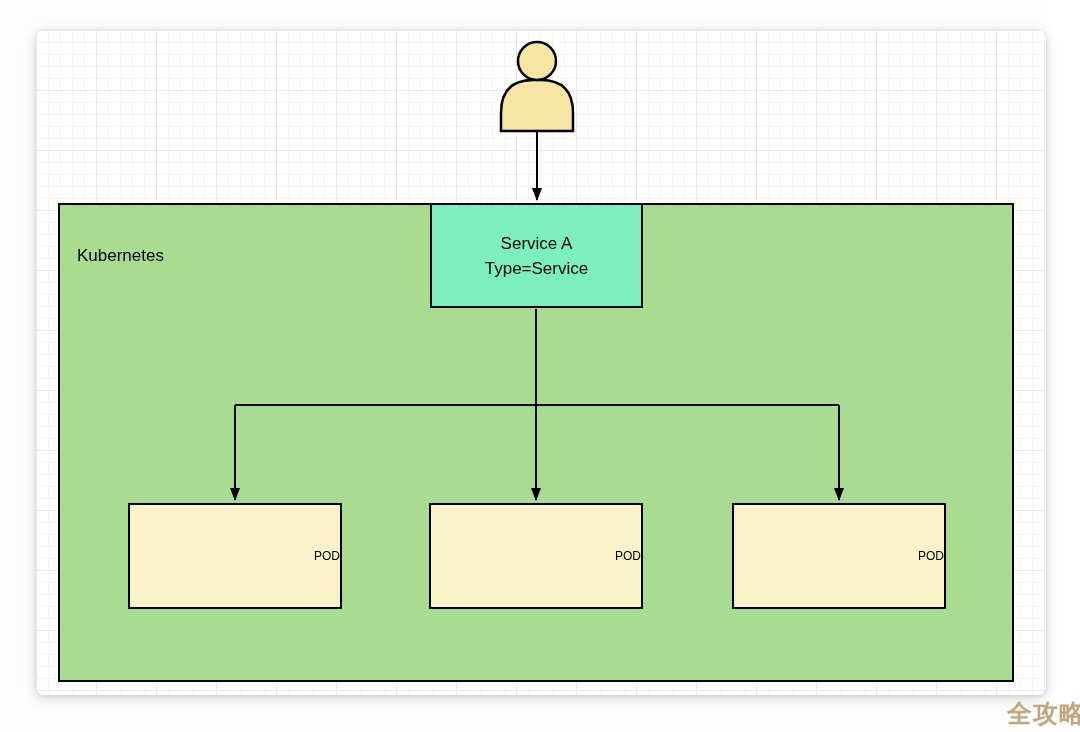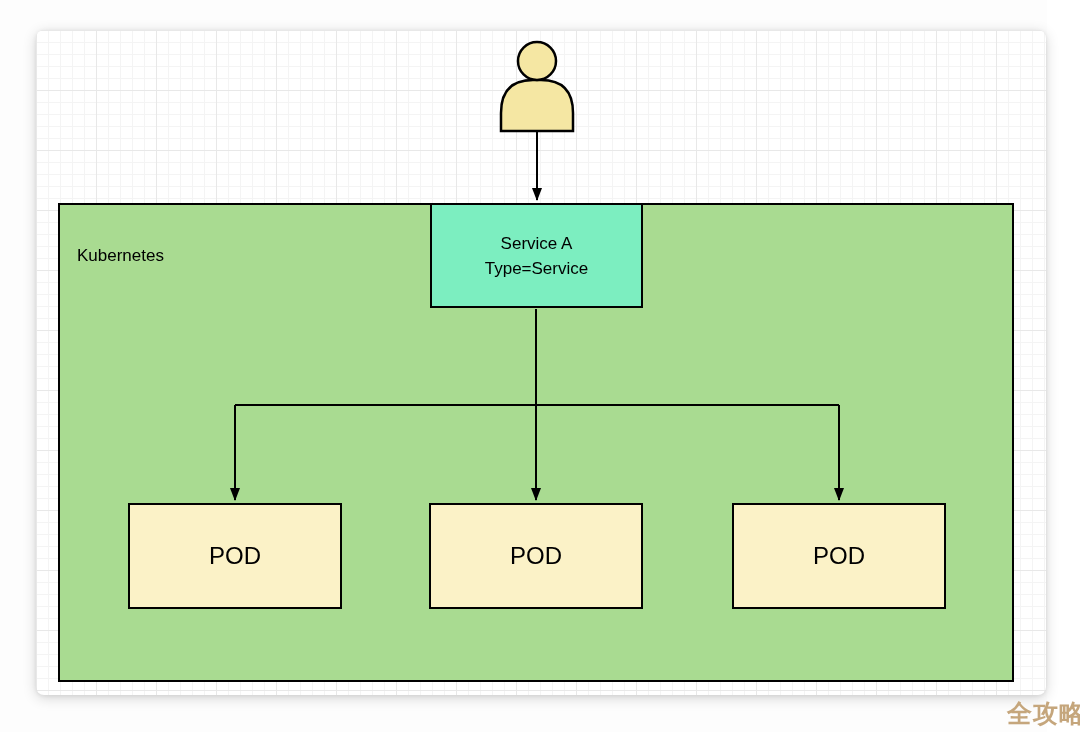--- a/index.html
+++ b/index.html
@@ -64,21 +64,22 @@
     width: 213px; height: 105px;
     background: var(--service-fill, #7ceec0);
     font-size: 17px;
     line-height: 25px;
   }
 
   .pod {
     top: 503px;
     width: 214px; height: 106px;
     background: var(--pod-fill, #fbf2c7);
-    font-size: 24px;
+    font-size: 12px;
+    align-items: flex-end;
   }
   .pod-1 { left: 128px; }
   .pod-2 { left: 429px; }
   .pod-3 { left: 732px; }
 
   svg.overlay {
     position: absolute;
     left: 0; top: 0;
     width: 1080px; height: 732px;
     pointer-events: none;

